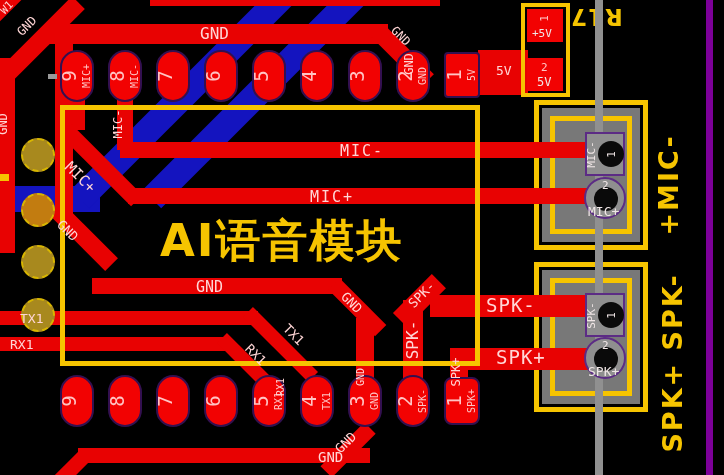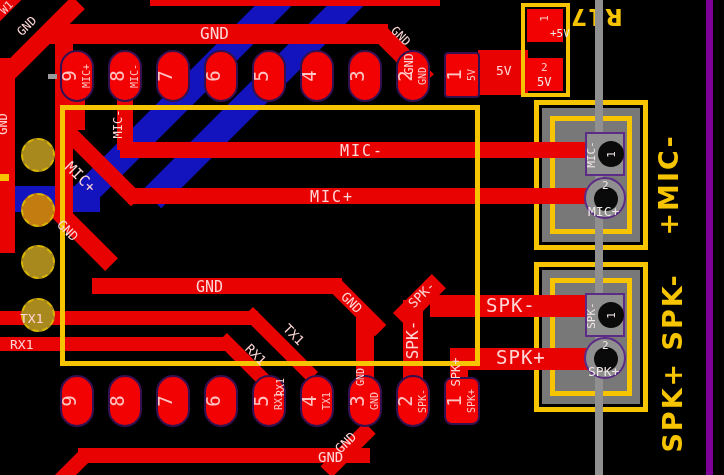--- a/index.html
+++ b/index.html
@@ -91,28 +91,29 @@
   <div class="tr" style="left:478px;top:50px;width:50px;height:45px;"></div>
 
   <div class="hole" style="left:21px;top:138px;"></div>
   <div class="hole" style="left:21px;top:193px;background:#c27c10;"></div>
   <div class="hole" style="left:21px;top:245px;"></div>
   <div class="hole" style="left:21px;top:298px;"></div>
   <div style="position:absolute;left:48px;top:74px;width:9px;height:5px;background:#9a9a9a;z-index:3;"></div>
   <div style="position:absolute;left:0;top:174px;width:9px;height:7px;background:#f6c400;z-index:4;"></div>
 
   <div class="box" style="left:60px;top:105px;width:420px;height:261px;"></div>
+  <div class="silk" style="left:160px;top:211px;font-size:45px;letter-spacing:2px;">AI语音模块</div>
   <div class="silk" style="left:570px;top:4px;font-size:23px;transform:rotate(180deg);letter-spacing:1px;">R17</div>
   <div class="silk" style="left:668px;top:185px;font-size:27px;transform:translate(-50%,-50%) rotate(-90deg);letter-spacing:2px;">+MIC-</div>
   <div class="silk" style="left:672px;top:363px;font-size:27px;transform:translate(-50%,-50%) rotate(-90deg);letter-spacing:2px;">SPK+  SPK-</div>
 
   <div class="box" style="left:521px;top:3px;width:49px;height:94px;border-width:4px;z-index:4;"></div>
   <div class="r17pad" style="left:527px;top:9px;">
     <div class="ctext rot90ccw" style="left:14px;top:4px;font-size:11px;color:#ffc4c4;">1</div>
-    <div class="ctext" style="left:23px;top:19px;font-size:11px;">+5V</div>
+    <div class="ctext" style="left:5px;top:19px;font-size:11px;">+5V</div>
   </div>
   <div class="r17pad" style="left:527px;top:58px;">
     <div class="ctext" style="left:14px;top:4px;font-size:11px;color:#ffc4c4;">2</div>
     <div class="ctext" style="left:10px;top:18px;font-size:12px;">5V</div>
   </div>
   <div class="nl" style="left:496px;top:64px;font-size:13px;">5V</div>
 
   <div class="cpad-sq" style="left:585px;top:132px;">
     <div class="chole" style="left:11px;top:7px;width:26px;height:26px;"></div>
     <div class="ctext rot90ccw" style="left:-9px;top:15px;font-size:11px;">MIC-</div>

